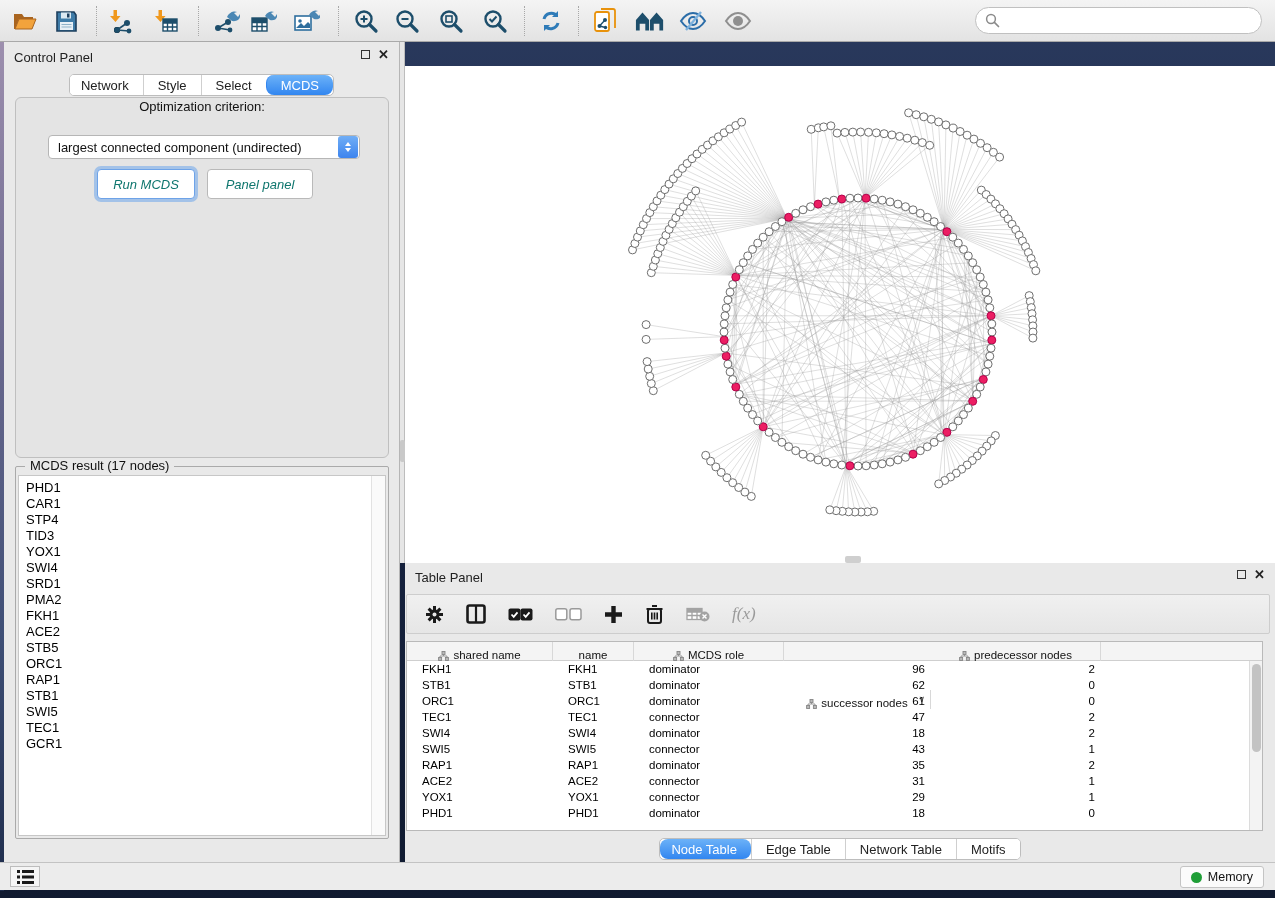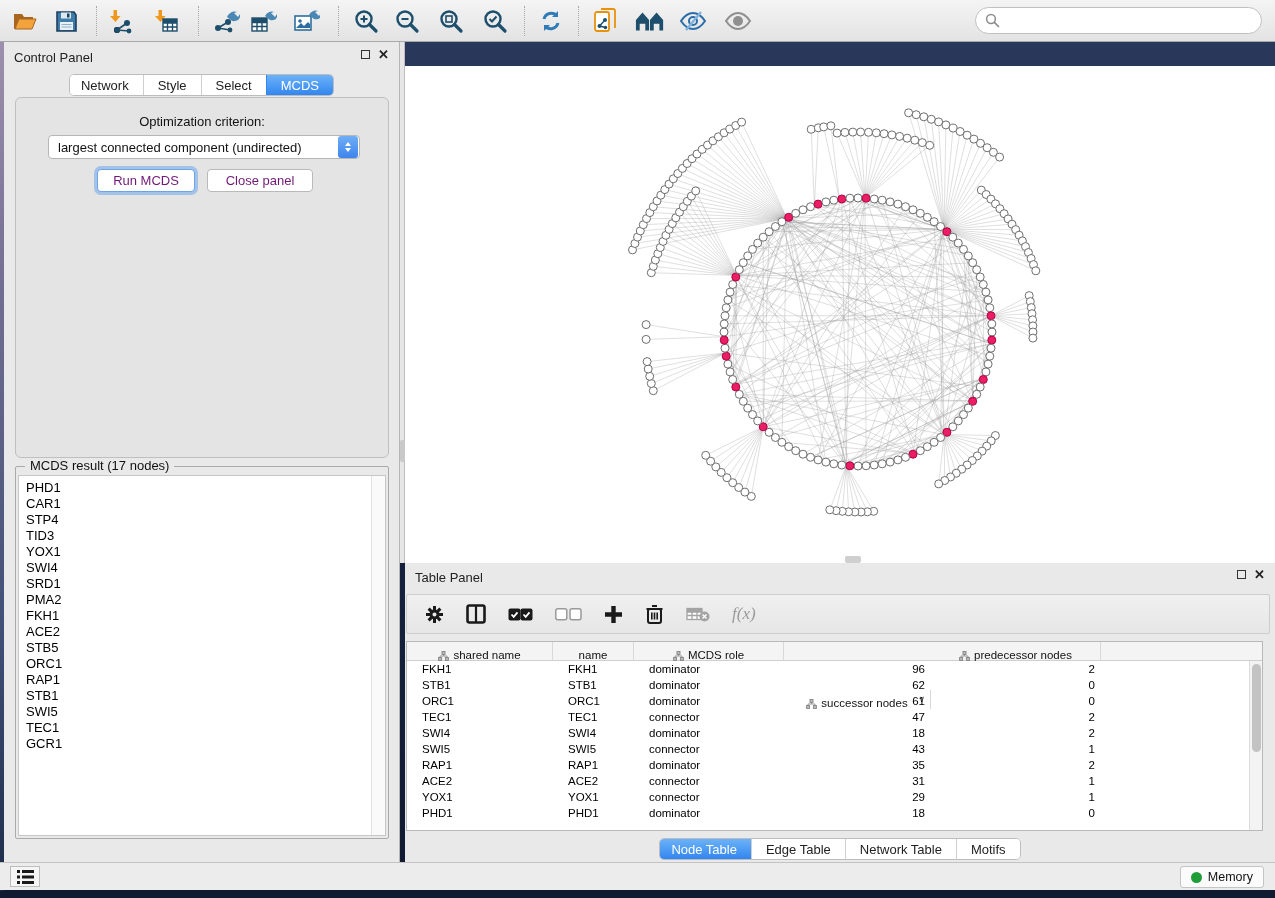--- a/index.html
+++ b/index.html
@@ -35,41 +35,41 @@
   .float-glyph { width:9px; height:9px; border:1.5px solid #333; display:inline-block; }
   .close-glyph { font-size:13px; font-weight:bold; color:#222; line-height:9px; }
   #cp-tabs { position:absolute; left:0; top:32px; width:100%; display:flex;
     justify-content:center; }
   .seg { display:flex; border:1px solid #bdbdbd; border-radius:5px; overflow:hidden;
     background:#fff; height:22px; }
   .seg .tab { font-size:13px; color:#222; padding:0 14px; display:flex;
     align-items:center; border-left:1px solid #cfcfcf; background:#fff; }
   .seg .tab:first-child { border-left:none;padding-left:11px; }
   .seg .tab.active { background:linear-gradient(#6cb2f8,#3286f0);
-    color:#fff; border-left-color:#3286f0; }
+    color:#fff; border-left-color:#3286f0;border-radius:8px; }
   #cp-inner { position:absolute; left:11px; top:55px; width:374px; height:361px;
     background:#e4e4e4; border:1px solid #bfbfbf; border-radius:6px; }
-  #opt-label { position:absolute; left:0; top:16px; width:100%; text-align:center;
+  #opt-label { position:absolute; left:0; top:1px; width:100%; text-align:center;
     font-size:13px; color:#111; }
   #criterion { position:absolute; left:32px; top:37px; width:312px; height:24px;
     background:#fff; border:1px solid #b6b6b6; border-radius:4px; display:flex;
     align-items:center; }
   #criterion .val { flex:1; font-size:13px; padding-left:9px; color:#111;
     white-space:nowrap; }
   #criterion .stepper { width:20px; height:22px; margin:0 1px;
     background:linear-gradient(#70aef6,#3d84ee); border-radius:3px;
     display:flex; flex-direction:column; align-items:center; justify-content:center;
     gap:2px; }
   .chev { width:0; height:0; border-left:3.5px solid transparent;
     border-right:3.5px solid transparent; }
   .chev.up { border-bottom:4px solid #fff; }
   .chev.dn { border-top:4px solid #fff; }
-  .cp-btn { position:absolute; top:71px; height:23px; background:#fff;
-    border:1px solid #b9b9b9; border-radius:4px; font-size:13px; color:#701a75;
-    display:flex; align-items:center; justify-content:center; }
+  .cp-btn { position:absolute; top:71px; height:30px; background:#fff;
+    border:1px solid #b9b9b9; border-radius:4px; font-size:13px; color:#0f766e;
+    display:flex; align-items:center; justify-content:center;font-style:italic; }
   #run-btn { left:81px; width:98px; border-color:#6ea3e8;
     box-shadow:0 0 0 3px rgba(110,165,235,.55); }
   #close-btn { left:191px; width:106px; }
   #mcds-group { position:absolute; left:11px; top:424px; width:374px; height:373px;
     border:1px solid #aaa; border-radius:2px; }
   #mcds-title { position:absolute; left:9px; top:-9px; background:#e9e9e9;
     padding:0 5px; font-size:13px; color:#111; }
   #mcds-list { position:absolute; left:2px; top:8px; width:368px; height:361px;
     background:#fff; border:1px solid #c7c7c7; overflow:hidden; }
   #mcds-items { position:absolute; left:7px; top:4px; }
@@ -303,21 +303,21 @@
   <div id="cp-inner">
     <div id="opt-label">Optimization criterion:</div>
     <div id="criterion">
       <span class="val">largest connected component (undirected)</span>
       <span class="stepper">
           <span class="chev up"></span>
           <span class="chev dn"></span>
         </span>
     </div>
     <div class="cp-btn" id="run-btn">Run MCDS</div>
-    <div class="cp-btn" id="close-btn">Close panel</div>
+    <div class="cp-btn" id="close-btn">Panel panel</div>
   </div>
 
   <div id="mcds-group">
     <div id="mcds-title">MCDS result (17 nodes)</div>
     <div id="mcds-list">
       <div id="mcds-items">
           <div class="item">PHD1</div>
           <div class="item">CAR1</div>
           <div class="item">STP4</div>
           <div class="item">TID3</div>

